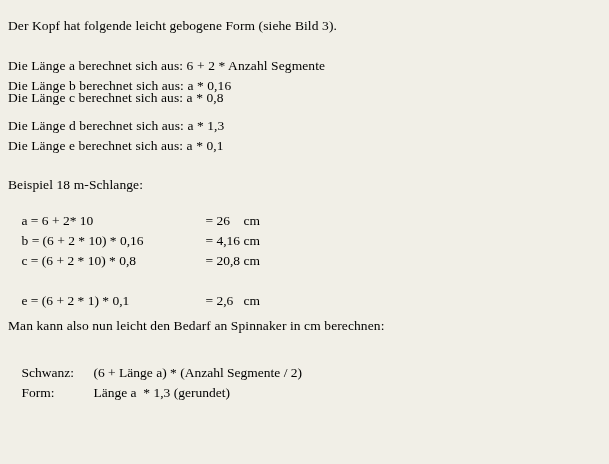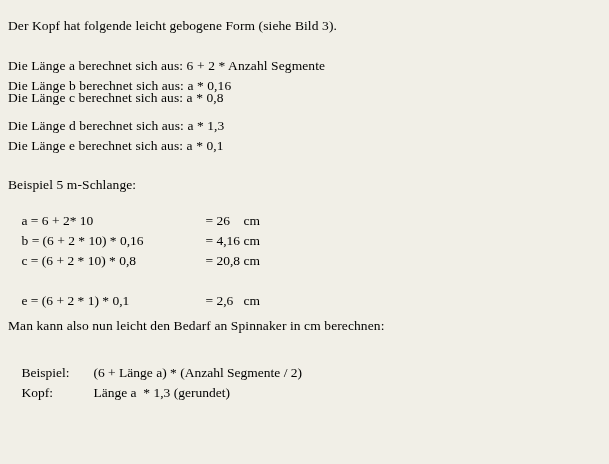--- a/index.html
+++ b/index.html
@@ -89,38 +89,38 @@
   <div class="line intro">Der Kopf hat folgende leicht gebogene Form (siehe Bild 3).</div>
 
   <div class="formula-block">
     <div class="line f0">Die Länge a berechnet sich aus: 6 + 2 * Anzahl Segmente</div>
     <div class="line f1">Die Länge b berechnet sich aus: a * 0,16</div>
     <div class="line f2">Die Länge c berechnet sich aus: a * 0,8</div>
     <div class="line f3">Die Länge d berechnet sich aus: a * 1,3</div>
     <div class="line f4">Die Länge e berechnet sich aus: a * 0,1</div>
   </div>
 
-  <div class="line example-title">Beispiel 5 m-Schlange:</div>
+  <div class="line example-title">Beispiel 18 m-Schlange:</div>
 
   <div class="calc-row c0">
     <span class="expr">a = 6 + 2* 10</span><span class="res">= 26    cm</span>
   </div>
   <div class="calc-row c1">
     <span class="expr">b = (6 + 2 * 10) * 0,16</span><span class="res">= 4,16 cm</span>
   </div>
   <div class="calc-row c2">
     <span class="expr">c = (6 + 2 * 10) * 0,8</span><span class="res">= 20,8 cm</span>
   </div>
   <div class="calc-row c4">
     <span class="expr">e = (6 + 2 * 1) * 0,1</span><span class="res">= 2,6   cm</span>
   </div>
 
   <div class="line sentence">Man kann also nun leicht den Bedarf an Spinnaker in cm berechnen:</div>
 
   <div class="need-row n0">
-    <span class="label">Beispiel:</span><span class="val">(6 + Länge a) * (Anzahl Segmente / 2)</span>
+    <span class="label">Schwanz:</span><span class="val">(6 + Länge a) * (Anzahl Segmente / 2)</span>
   </div>
   <div class="need-row n1">
-    <span class="label">Kopf:</span><span class="val">Länge a  * 1,3 (gerundet)</span>
+    <span class="label">Form:</span><span class="val">Länge a  * 1,3 (gerundet)</span>
   </div>
 
 
 </div>
 
 </body></html>

